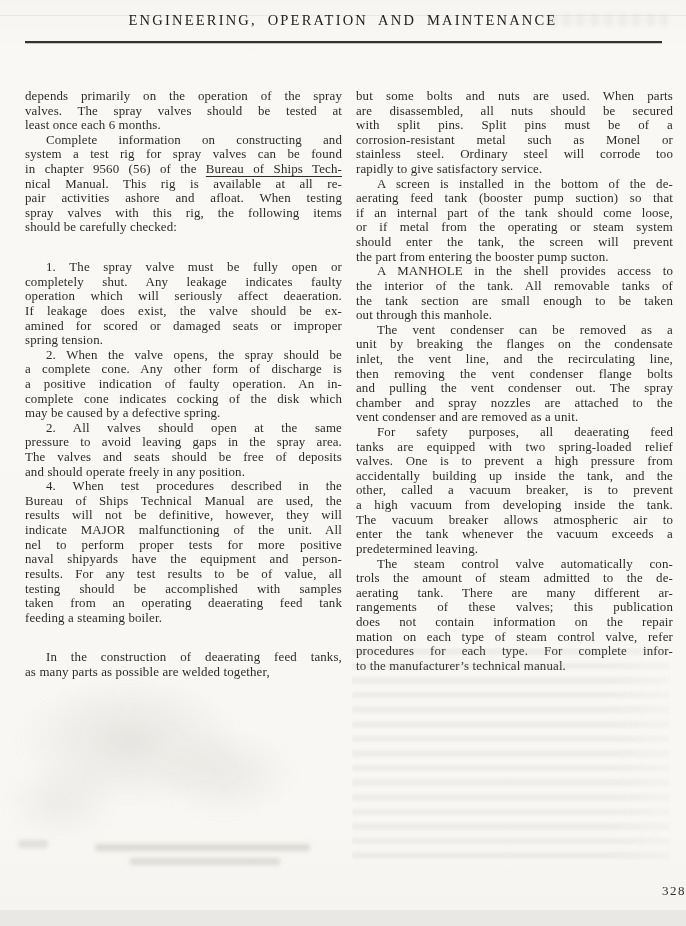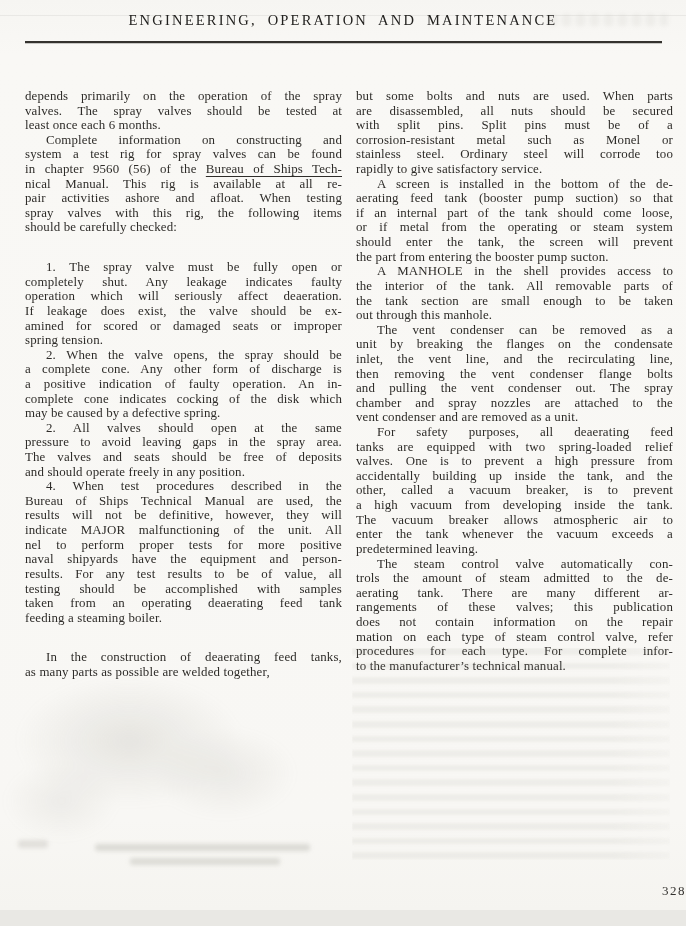--- a/index.html
+++ b/index.html
@@ -206,21 +206,21 @@
         <div class="par indent">
           <div class="line">A screen is installed in the bottom of the de-</div>
           <div class="line">aerating feed tank (booster pump suction) so that</div>
           <div class="line">if an internal part of the tank should come loose,</div>
           <div class="line">or if metal from the operating or steam system</div>
           <div class="line">should enter the tank, the screen will prevent</div>
           <div class="line">the part from entering the booster pump sucton.</div>
         </div>
         <div class="par indent">
           <div class="line">A MANHOLE in the shell provides access to</div>
-          <div class="line">the interior of the tank.  All removable parts of</div>
+          <div class="line">the interior of the tank.  All removable tanks of</div>
           <div class="line">the tank section are small enough to be taken</div>
           <div class="line">out through this manhole.</div>
         </div>
         <div class="par indent">
           <div class="line">The vent condenser can be removed as a</div>
           <div class="line">unit by breaking the flanges on the condensate</div>
           <div class="line">inlet, the vent line, and the recirculating line,</div>
           <div class="line">then removing the vent condenser flange bolts</div>
           <div class="line">and pulling the vent condenser out.  The spray</div>
           <div class="line">chamber and spray nozzles are attached to the</div>

